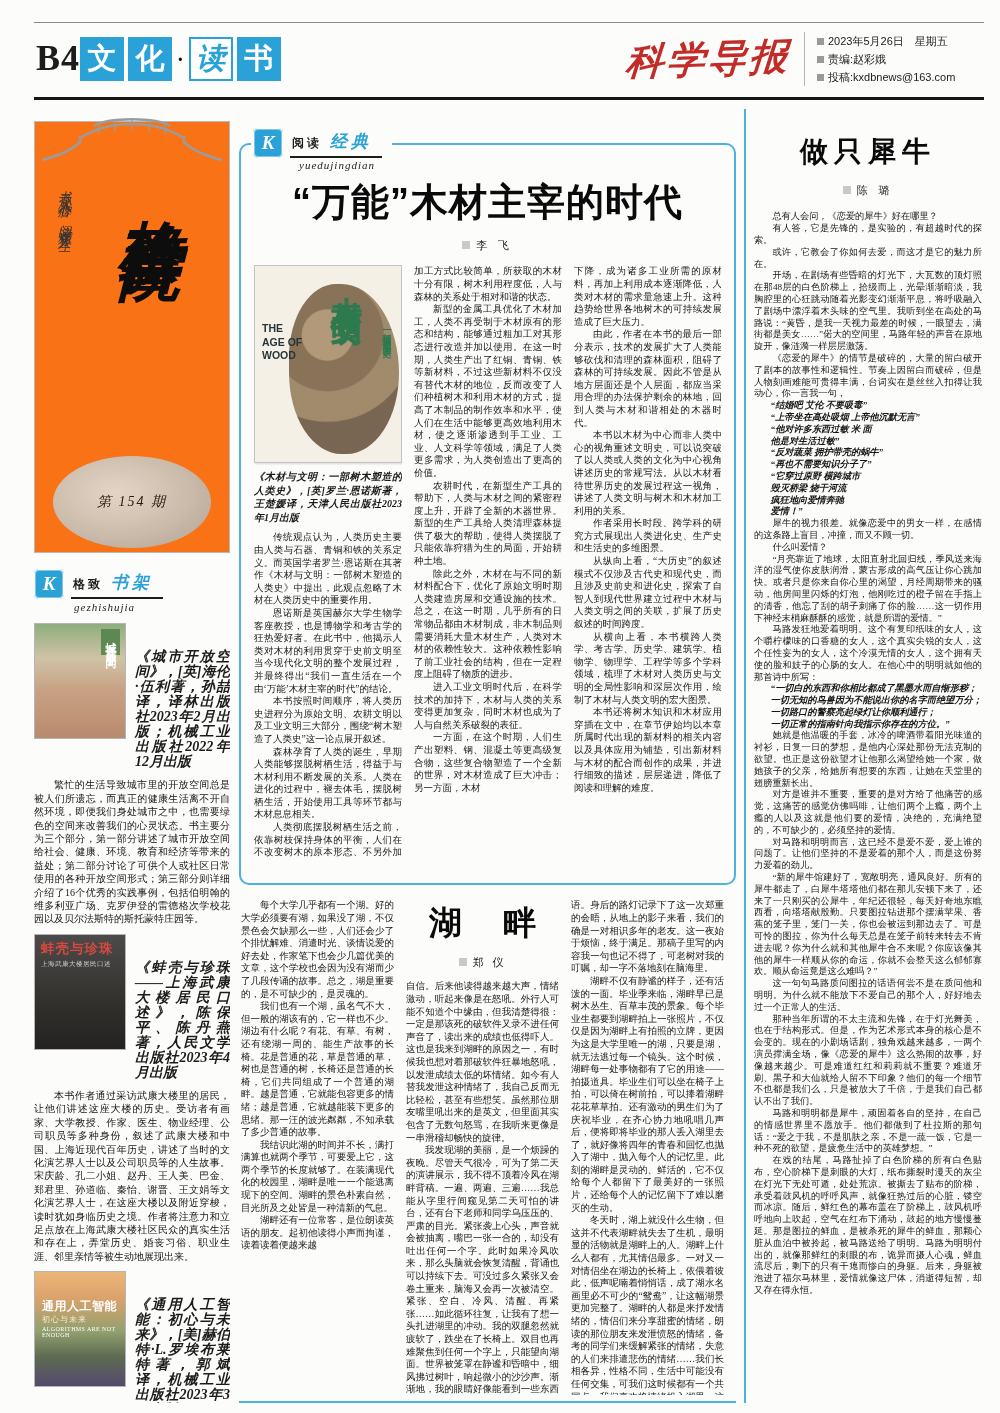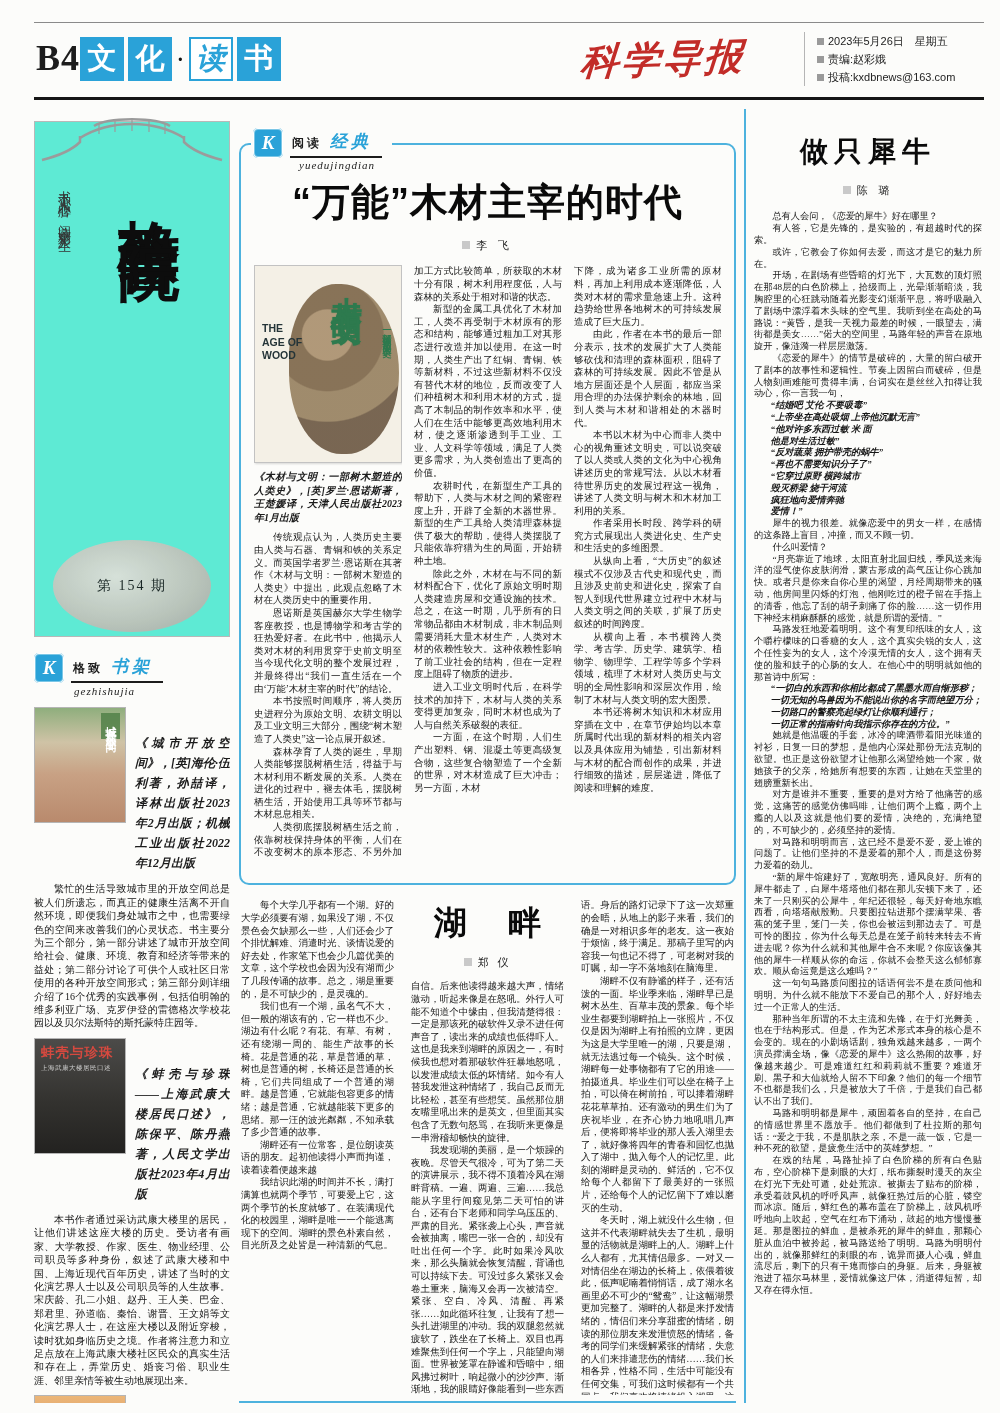--- a/index.html
+++ b/index.html
@@ -16,32 +16,32 @@
   .sec-boxes { display:flex; align-items:center; gap:4px; }
   .secbox { width:44px; height:44px; display:flex; align-items:center; justify-content:center;
             background:#2aa2d8; color:#fff; font-family:"Liberation Sans",sans-serif;
             font-size:29px; font-weight:bold; }
   .secbox.alt { background:#fff; color:#2aa2d8; border:2px solid #2aa2d8; font-style:italic; }
   .sec-dot { font-size:20px; font-weight:bold; color:#111; margin:0 1px; }
   .head-right { display:flex; align-items:center; gap:14px; }
   .masthead { color:#c22c28; font-size:38px; font-weight:bold; font-style:italic;
               font-family:"Liberation Serif",serif; letter-spacing:3px; transform:skewX(-6deg) rotate(-2deg); }
   .pub-info { border-left:1px solid #b5b5b5; padding-left:12px; width:178px;
-              font-family:"Liberation Sans",sans-serif; font-size:11px; line-height:1.65; color:#222;margin-left:45px; }
+              font-family:"Liberation Sans",sans-serif; font-size:11px; line-height:1.65; color:#222; }
   .pub-info .sq { display:inline-block; width:7px; height:7px; background:#9a9a9a; margin-right:4px; }
 
   
   .content { display:flex; margin-top:7px; height:1296px; }
   .left-rail { width:196px; flex:none; overflow:hidden; }
   .center { width:497px; flex:none; margin-left:9px; display:flex; flex-direction:column; overflow:hidden; }
   .vdivider { width:2px; background:#4db2de; margin:2px 6px 0 8px; flex:none; }
   .right-rail { flex:1; overflow:hidden; padding:0 2px; }
 
   
-  .academy { position:relative; height:516px; border:1px solid #b8b8b8; margin-top:14px; background:#5eead4; }
+  .academy { position:relative; height:432px; border:1px solid #b8b8b8; margin-top:14px; background:#f97316;font-style:italic; }
   .roof { position:absolute; top:-12px; left:50%; transform:translateX(-50%); width:192px; height:54px; }
   .acad-slogan { position:absolute; left:20px; top:58px; writing-mode:vertical-rl;
                  font-size:13px; letter-spacing:3px; color:#333; height:330px; }
   .acad-title { position:absolute; left:72px; top:48px; writing-mode:vertical-rl;
                 font-size:62px; font-weight:900; letter-spacing:6px; color:#0d0d0d;
                 font-family:"Liberation Serif",serif; }
   .acad-oval { position:absolute; bottom:4px; left:50%; transform:translateX(-50%);
                width:158px; height:92px; border-radius:50%;
                background:radial-gradient(ellipse at 40% 40%, #e3e0da 0%, #c6c3bb 55%, #a9a6a0 100%);
                display:flex; align-items:center; justify-content:center; opacity:.9; }
@@ -69,21 +69,21 @@
          background:rgba(83,130,74,.88); padding:4px 2px; font-weight:bold; letter-spacing:3px; }
   .c2 { background:linear-gradient(180deg,#4c4b49 0%,#33322f 55%,#232220 100%); }
   .c2t { position:absolute; top:5px; left:6px; color:#d6493f; font-weight:900; font-size:13.5px; letter-spacing:1px;
          font-family:"Liberation Sans",sans-serif; }
   .c2s { position:absolute; top:25px; left:6px; color:#cfcfcf; font-size:6.5px; letter-spacing:.5px; }
   .c3 { background:linear-gradient(180deg,#ecb678 0%,#dda26c 22%,#93a06f 52%,#5f6b52 74%,#544a6d 100%); }
   .c3t { position:absolute; top:26px; left:7px; color:#fff; font-weight:900; font-size:12px; letter-spacing:.5px;
          font-family:"Liberation Sans",sans-serif; }
   .c3u { position:absolute; top:42px; left:7px; color:#f3eccf; font-size:8px; letter-spacing:1px; }
   .c3s { position:absolute; top:54px; left:7px; color:#fff; font-size:6px; letter-spacing:.4px; }
-  .bk-caption { flex:1; font-style:italic; font-weight:bold; font-size:12px; line-height:20px;
+  .bk-caption { flex:1; font-style:italic; font-weight:bold; font-size:14px; line-height:15px;
                 text-align:justify; padding-top:26px; }
   .bk-desc { font-size:10px; line-height:13.4px; text-align:justify; text-indent:2em; margin-top:9px; color:#141414; }
 
   
   .feature { position:relative; margin-top:36px; height:742px; border:2px solid #4db2de;
              border-radius:10px; padding:10px 13px 8px; }
   .feature-badge { position:absolute; top:-17px; left:10px; background:#fcfcfa; padding:0 10px 0 2px; }
   .feat-pinyin { margin:1px 0 0 46px; }
   .feat-title { margin-top:22px; text-align:center; font-family:"Liberation Sans","DejaVu Sans",sans-serif;
                 font-size:38px; font-weight:900; letter-spacing:1px; color:#0a0a0a; }
@@ -104,21 +104,21 @@
              text-shadow:0 0 1px #2d7a4e; }
   .wood-en { position:absolute; left:7px; top:56px; width:44px; font-size:10.5px; font-weight:bold;
              color:#243438; line-height:1.25; font-family:"Liberation Sans",sans-serif; }
   .wood-sub { position:absolute; top:58px; right:8px; writing-mode:vertical-rl; font-size:9px;
               color:#2d7a4e; letter-spacing:2px; font-weight:bold; }
   .feat-caption { margin:7px 0 7px; font-style:italic; font-weight:bold; font-size:10px; line-height:13.5px;
                   text-align:justify; }
 
   
   .lake { margin-top:8px; flex:1; display:flex; gap:12px; padding:6px 2px 6px;
-          border-bottom:2.5px solid #4db2de; overflow:hidden;justify-content:space-between; }
+          border-bottom:2.5px solid #4db2de; overflow:hidden; }
   .lake .col { width:153px; }
   .lake-titleblock { text-align:center; margin:2px 0 10px; }
   .lake-title { font-family:"Liberation Sans",sans-serif; font-size:33px; font-weight:900;
                 letter-spacing:16px; padding-left:16px; color:#0a0a0a; }
   .lake-author { margin-top:9px; font-size:11px; letter-spacing:3px; }
   .lake-author .sq { display:inline-block; width:8px; height:8px; background:#c9c9c9; margin-right:6px; }
 
   
   .rhino-title { margin-top:26px; text-align:center; font-family:"Liberation Sans",sans-serif;
                  font-size:28px; font-weight:900; letter-spacing:6px; color:#0a0a0a; }
@@ -264,22 +264,22 @@
                 <p class="p">从横向上看，本书横跨人类学、考古学、历史学、建筑学、植物学、物理学、工程学等多个学科领域，梳理了木材对人类历史与文明的全局性影响和深层次作用，绘制了木材与人类文明的宏大图景。</p>
                 <p class="p">本书还将树木知识和木材应用穿插在文中，在章节伊始均以本章所属时代出现的新材料的相关内容以及具体应用为铺垫，引出新材料与木材的配合而创作的成果，并进行细致的描述，层层递进，降低了阅读和理解的难度。</p>
               </div>
           </div>
         </section>
 
         <section class="lake">
           <div class="col coltext">
               <p class="p">每个大学几乎都有一个湖。好的大学必须要有湖，如果没了湖，不仅景色会欠缺那么一些，人们还会少了个排忧解难、消遣时光、谈情说爱的好去处，作家笔下也会少几篇优美的文章，这个学校也会因为没有湖而少了几段传诵的故事。总之，湖是重要的，是不可缺少的，是灵魂的。</p>
               <p class="p">我们也有一个湖，虽名气不大，但一般的湖该有的，它一样也不少。湖边有什么呢？有花、有草、有树，还有绕湖一周的、能生产故事的长椅。花是普通的花，草是普通的草，树也是普通的树，长椅还是普通的长椅，它们共同组成了一个普通的湖畔。越是普通，它就能包容更多的情绪；越是普通，它就越能装下更多的思绪。那一汪的波光粼粼，不知承载了多少普通的故事。</p>
+              <p class="p">我结识此湖的时间并不长，满打满算也就两个季节，可要爱上它，这两个季节的长度就够了。在装满现代化的校园里，湖畔是唯一一个能逃离现下的空间。湖畔的景色朴素自然，目光所及之处皆是一种清新的气息。</p>
               <p class="p">湖畔还有一位常客，是位朗读英语的朋友。起初他读得小声而拘谨，读着读着便越来越</p>
-              <p class="p">我结识此湖的时间并不长，满打满算也就两个季节，可要爱上它，这两个季节的长度就够了。在装满现代化的校园里，湖畔是唯一一个能逃离现下的空间。湖畔的景色朴素自然，目光所及之处皆是一种清新的气息。</p>
             </div>
           <div class="col">
             <div class="lake-titleblock">
               <div class="lake-title">湖 畔</div>
               <div class="lake-author">
                 <span class="sq"></span><span>郑 仪</span>
               </div>
             </div>
             <div class="coltext">
                 <p class="cont">自信。后来他读得越来越大声，情绪激动，听起来像是在怒吼。外行人可能不知道个中缘由，但我清楚得很：一定是那该死的破软件又录不进任何声音了，读出来的成绩也低得吓人。这也是我来到湖畔的原因之一，有时候我也想对着那破软件狂暴地怒吼，以发泄成绩太低的坏情绪。如今有人替我发泄这种情绪了，我自己反而无比轻松，甚至有些想笑。虽然那位朋友嘴里吼出来的是英文，但里面其实包含了无数句怒骂，在我听来更像是一串滑稽却畅快的旋律。</p>

